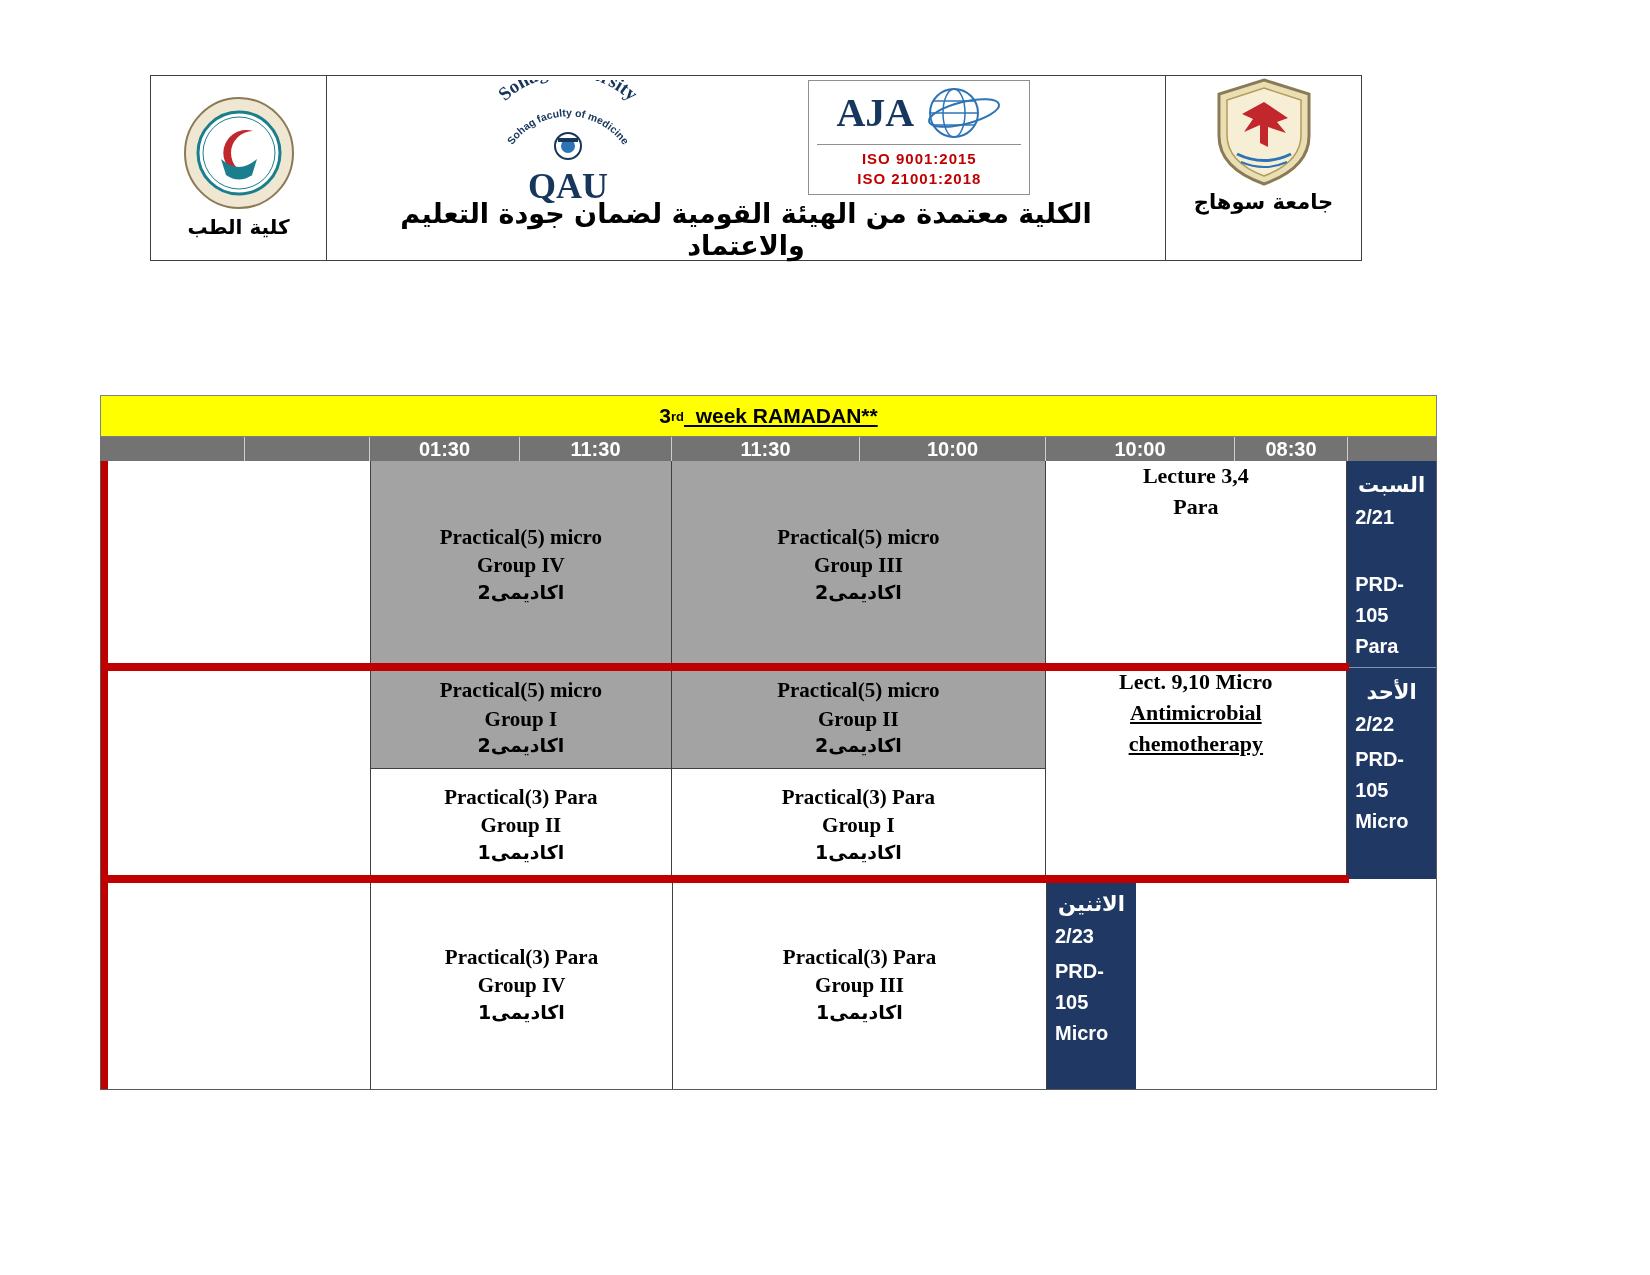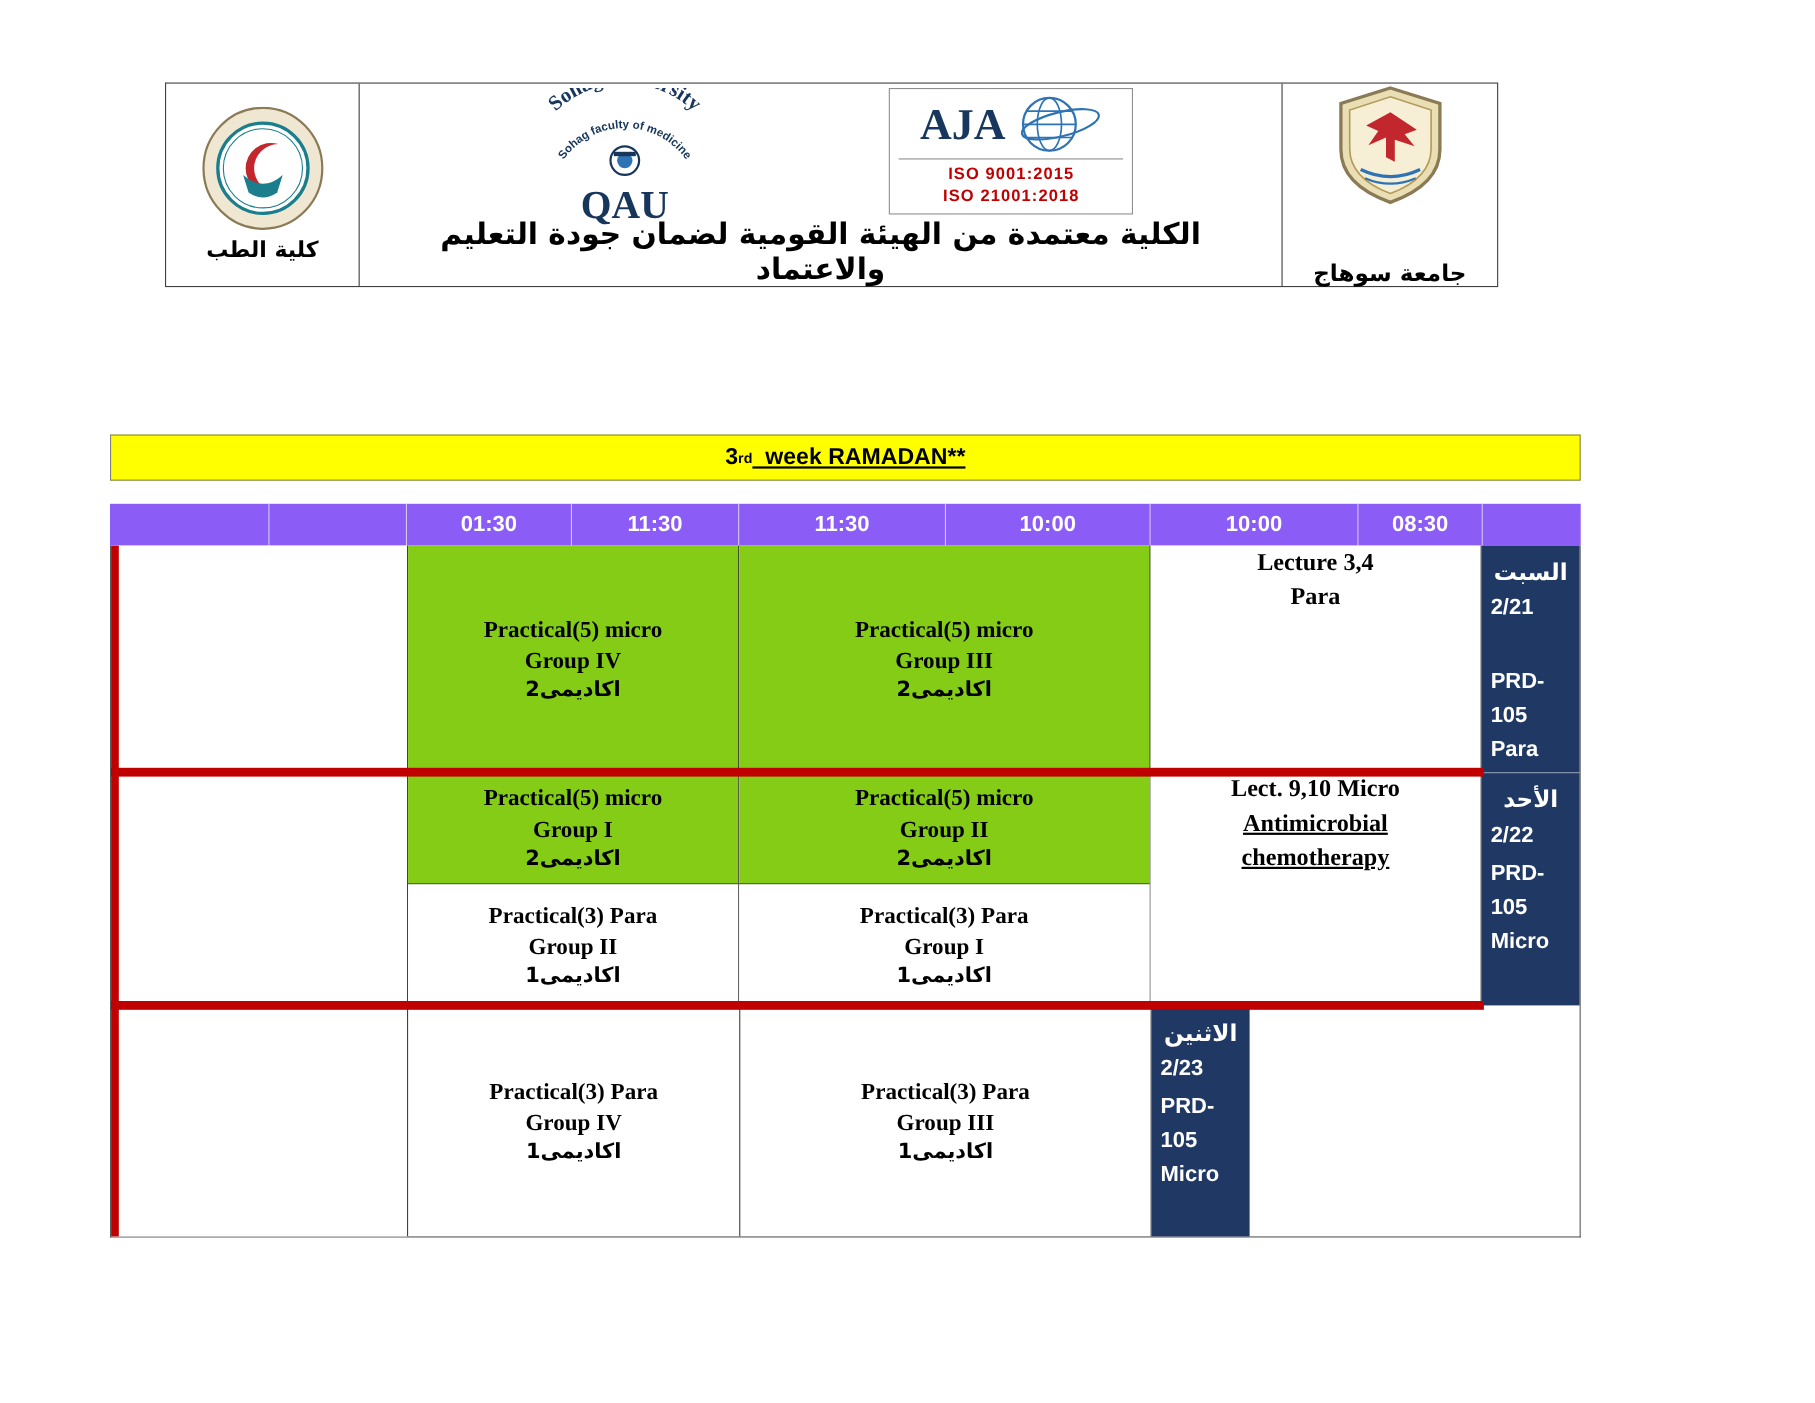--- a/index.html
+++ b/index.html
@@ -23,21 +23,21 @@
   .hb-mid-top {
     height:118px; display:flex; align-items:flex-start; justify-content:space-evenly;
     padding-top:4px;
   }
   .hb-caption {
     flex:1; display:flex; flex-direction:column; align-items:center; justify-content:center;
     font-weight:bold; font-size:27px; color:#000; line-height:1.2;
   }
   .hb-right {
     width:196px; border-left:1.5px solid #3f3f3f; box-sizing:border-box;
-    display:flex; flex-direction:column; align-items:center; justify-content:space-between; gap:2px;
+    display:flex; flex-direction:column; align-items:center; justify-content:flex-start; gap:2px;
   }
   .hb-right-label { font-weight:bold; font-size:21px; color:#000; }
 
   .qau-block { width:212px; text-align:center; }
   .egac-block { width:226px; text-align:center; display:flex; flex-direction:column; align-items:center; }
   .egac-ar { font-size:11px; font-weight:bold; color:#17375e; }
   .egac-name { font-size:28px; font-weight:bold; color:#17375e; letter-spacing:7px; line-height:1; }
   .egac-acc {
     background:#c00000; color:#ffffff; font-weight:bold; font-size:15px;
     padding:1px 14px; border-radius:4px; margin:2px 0 3px 0; letter-spacing:2px;
@@ -54,21 +54,21 @@
 
   
   .timetable { position:absolute; left:100px; top:395px; width:1337px; }
   .title-row {
     height:42px; background:#ffff00; border:1px solid #7f7f7f; box-sizing:border-box;
     display:flex; align-items:center; justify-content:center;
     font-weight:bold; font-size:21px; color:#000;
   }
   .title-row sup { font-size:13px; }
   .title-rest { white-space:pre;text-decoration:underline; }
-  .time-row { display:flex; height:38px; background:#8b5cf6;margin-top:21px; }
+  .time-row { display:flex; height:24px; background:#737373; }
   .time-cell {
     box-sizing:border-box; border-right:1px solid rgba(255,255,255,0.65);
     color:#ffffff; font-weight:bold; font-size:20px;
     display:flex; align-items:center; justify-content:center;
   }
   .time-cell:last-child { border-right:none; }
   .tw0{width:145px;} .tw1{width:125px;} .tw2{width:150px;} .tw3{width:152px;}
   .tw4{width:188px;} .tw5{width:186px;} .tw6{width:189px;} .tw7{width:113px;} .tw8{width:89px;}
 
   .tbody { position:relative; border:1px solid #595959; border-top:none; box-sizing:border-box; }
@@ -77,21 +77,21 @@
   .row-sun { height:212px; }
   .row-mon { height:210px; }
   .bcell { box-sizing:border-box; border-right:1px solid #404040; }
   .c-empty { width:270px; background:#fff; }
   .c-a { width:302px; }
   .c-b { width:374px; }
   .c-lec { width:302px; background:#fff; display:flex; flex-direction:column; align-items:center; }
   .c-day { width:89px; background:#1f3864; border-right:none; color:#fff; padding:8px 8px 0 8px; }
   .row-sun .c-day, .row-mon .c-day { border-top:1px solid rgba(255,255,255,0.45); }
 
-  .lavender { background:#84cc16; }
+  .lavender { background:#a3a3a3; }
   .cell-text {
     display:flex; flex-direction:column; align-items:center; justify-content:center; height:100%;
     font-family:"Liberation Serif","DejaVu Sans",serif; font-weight:bold; font-size:21px; color:#000;
     line-height:1.35; text-align:center;
   }
   .split { display:flex; flex-direction:column; height:100%; }
   .sub-top { height:102px; border-bottom:1px solid #404040; box-sizing:border-box; }
   .sub-bot { flex:1; background:#fff; }
   .arline { font-size:19px; }
 

